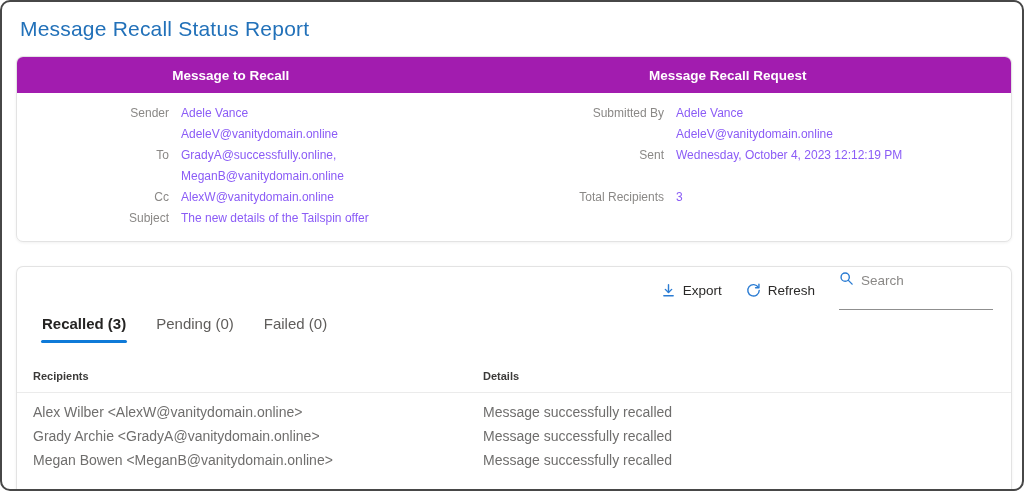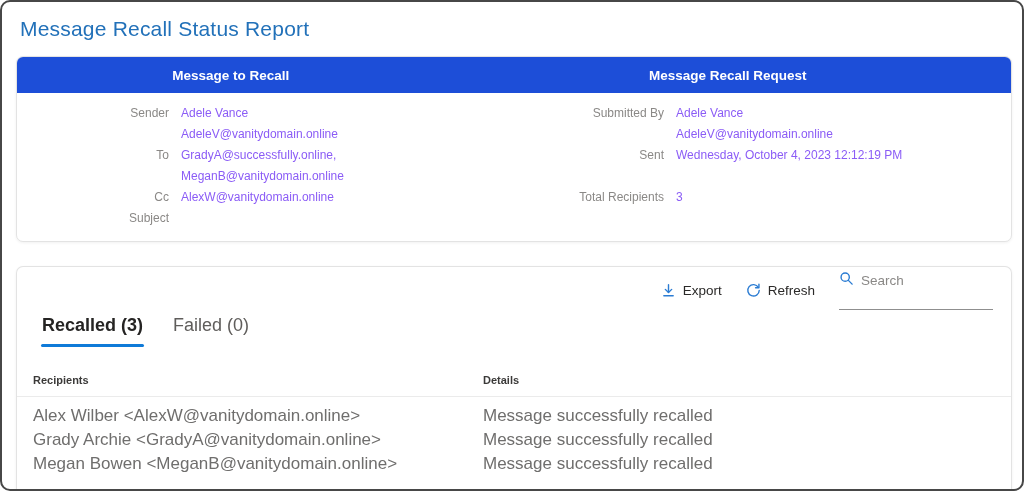--- a/index.html
+++ b/index.html
@@ -28,21 +28,21 @@
     border:1px solid #e3e3e3;
     border-radius:7px;
     box-shadow:0 1px 3px rgba(0,0,0,.06);
   }
 
   
   .card-info { margin:15px 14px 0 14px; width:996px; }
   .card-info-header {
     display:grid;
     grid-template-columns:43% 57%;
-    background:#1d4ed8;
+    background:#a21caf;
     border-radius:6px 6px 0 0;
     height:36px;
     align-items:center;
   }
   .card-info-header .col-title {
     color:#ffffff;
     font-size:13.5px;
     font-weight:700;
     text-align:center;
   }
@@ -92,21 +92,21 @@
     font-size:13.5px; color:#2b2a29;
   }
   .search-box input::placeholder { color:#8a8886; }
 
   .tabs {
     display:flex; gap:28px;
     padding:8px 0 0 24px;
   }
   .tab {
     position:relative;
-    font-size:18px;
+    font-size:15px;
     color:#5f5d5b;
     padding:6px 1px 11px 1px;
     cursor:pointer;
     background:none; border:none;
     font-family:"Liberation Sans", sans-serif;
   }
   .tab.active { color:#252423; font-weight:700; }
   .tab.active::after {
     content:"";
     position:absolute; left:0; right:0; bottom:0;
@@ -120,21 +120,21 @@
     padding:27px 16px 10px 16px;
     font-size:11px;
     font-weight:700;
     color:#3b3a39;
     border-bottom:1px solid #ebebeb;
   }
   .table-rows { padding:7px 16px 0 16px; }
   .table-row {
     display:grid;
     grid-template-columns:450px 1fr;
-    font-size:17px;
+    font-size:14px;
     color:#6f6e6d;
     line-height:24px;
   }
 </style>
 </head>
 <body>
 
 <div class="window">
 
   <h1 class="page-title">Message Recall Status Report</h1>
@@ -165,20 +165,21 @@
         <div class="val">MeganB@vanitydomain.online</div>
         <div class="lbl"></div>
         <div class="val"></div>
 
         <div class="lbl">Cc</div>
         <div class="val">AlexW@vanitydomain.online</div>
         <div class="lbl">Total Recipients</div>
         <div class="val">3</div>
 
         <div class="lbl">Subject</div>
+        <div class="val">The new details of the Tailspin offer</div>
         <div class="lbl"></div>
         <div class="val"></div>
 
     </div>
   </section>
 
   <section class="card card-table">
 
     <div class="toolbar">
       <button class="tool-btn">
@@ -208,20 +209,21 @@
             <circle cx="6.6" cy="6.6" r="4.4"></circle>
               <path d="M10 10 L14 14"></path>
           </svg>
         </span>
         <input type="text" placeholder="Search" style="">
       </div>
     </div>
 
     <div class="tabs">
       <button class="tab active">Recalled (3)</button>
+      <button class="tab">Pending (0)</button>
       <button class="tab">Failed (0)</button>
     </div>
 
     <div class="table-header">
       <div>Recipients</div>
       <div>Details</div>
     </div>
 
     <div class="table-rows">
 

